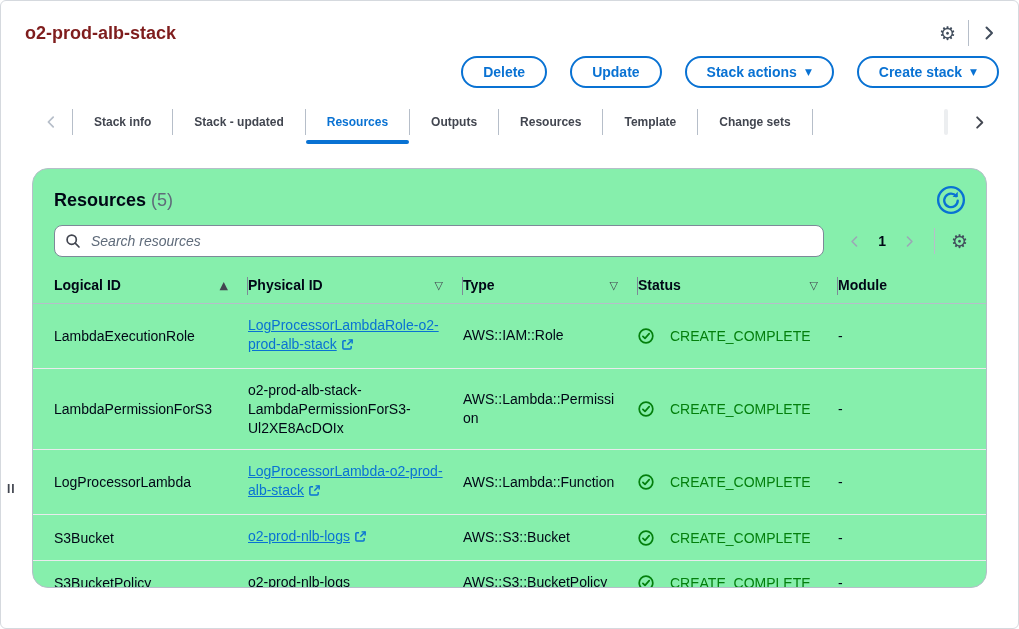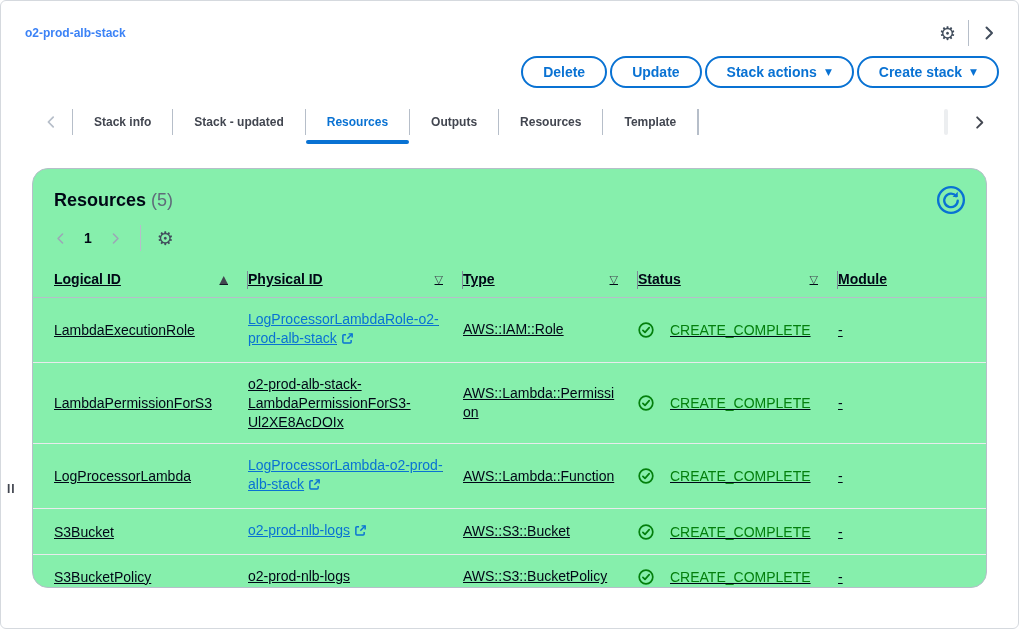--- a/index.html
+++ b/index.html
@@ -5,28 +5,28 @@
   * { box-sizing: border-box; }
   html,body { margin:0; padding:0; }
   body {
     width:1019px; height:629px; position:relative; background:#ffffff;
     font-family:"Liberation Sans","DejaVu Sans",sans-serif; color:#000716; overflow:hidden;
   }
   .frame { position:absolute; inset:0; border:1px solid #d5d9de; border-radius:6px; pointer-events:none; z-index:50; }
 
   
   .title-row { display:flex; align-items:center; justify-content:space-between; padding:20px 22px 0 25px; height:46px; }
-  .page-title { font-size:12px; font-weight:bold; color:#3b82f6; margin:0; }
+  .page-title { font-size:18px; font-weight:bold; color:#7f1d1d; margin:0; }
   .title-icons { display:flex; align-items:center; gap:12px; }
   .glyph-gear { font-family:"DejaVu Sans",sans-serif; font-size:19px; color:#414d5c; line-height:1; cursor:pointer; }
   .vdiv { width:1px; height:26px; background:#b6bec9; }
   .chev { display:inline-flex; cursor:pointer; }
 
   
-  .actions-row { display:flex; justify-content:flex-end; align-items:flex-end; gap:3px; padding:10px 20px 0; height:42px; }
+  .actions-row { display:flex; justify-content:flex-end; align-items:flex-end; gap:23px; padding:10px 20px 0; height:42px; }
   .btn {
     display:inline-flex; align-items:center; gap:8px; border:2px solid #0972d3; color:#0972d3;
     background:#fff; border-radius:20px; padding:0 20px; font-size:14px; font-weight:bold;
     font-family:inherit; cursor:pointer; height:32px;
   }
   .btn .caret { font-family:"DejaVu Sans",sans-serif; font-size:9px; line-height:1; }
 
   
   .tabs-row { display:flex; align-items:stretch; height:44px; margin-top:12px; padding:0 18px 0 30px; }
   .tab-sep { width:1px; background:#b6bec9; height:26px; align-self:center; }
@@ -50,21 +50,21 @@
     width:100%; height:32px; border:1px solid #7d8998; border-radius:8px;
     padding:0 12px 0 36px; font-size:14px; color:#000716; font-family:inherit; outline:none; background:#fff;
   }
   .search-input::placeholder { color:#5f6b7a; font-style:italic; opacity:1; }
   .search-icon { position:absolute; left:11px; top:8px; pointer-events:none; }
   .pagination { display:flex; align-items:center; gap:17px; margin-right:18px; }
   .page-number { font-size:14px; font-weight:bold; color:#000716; }
   .pag-gear { margin-left:16px; }
 
   
-  table.res-table { width:100%; border-collapse:collapse; table-layout:fixed; font-size:14px;text-decoration:underline; }
+  table.res-table { width:100%; border-collapse:collapse; table-layout:fixed; font-size:14px; }
   col.c1{width:215px;} col.c2{width:215px;} col.c3{width:175px;} col.c4{width:200px;} col.c5{width:auto;}
   th { text-align:left; font-weight:bold; color:#000716; padding:8px 20px 10px 0; position:relative; font-size:14px; border-bottom:1px solid #b6bec9; cursor:pointer; }
   th:first-child { padding-left:21px; }
   th:not(:last-child)::after { content:""; position:absolute; right:0; top:8px; height:18px; width:1px; background:#7d8998; }
   .th-inner { display:flex; align-items:center; justify-content:space-between; }
   .sort-glyph { font-family:"DejaVu Sans",sans-serif; font-size:11px; color:#424650; line-height:1; }
   tbody td { padding:12px 20px 12px 0; vertical-align:middle; color:#000716; }
   tbody td:first-child { padding-left:21px; }
   tbody tr + tr td { border-top:1px solid #e9ebed; }
   .wrapcell { overflow-wrap:anywhere; word-break:break-word; line-height:1.35; }
@@ -134,20 +134,23 @@
     </div>
   <span class="tab-sep"></span>
   <div class="tab">
       <span>Resources</span>
     </div>
   <span class="tab-sep"></span>
   <div class="tab">
       <span>Template</span>
     </div>
   <span class="tab-sep"></span>
+  <div class="tab">
+      <span>Change sets</span>
+    </div>
   <span class="tab-sep"></span>
   <div class="tabs-spacer"></div>
   <span class="tab-fade"></span>
   <span class="tab-nav-btn">
     <svg width="15" height="15" viewBox="0 0 16 16">
         <path d="M5.5 2.5 L11 8 L5.5 13.5" fill="none" stroke="#424650" stroke-width="2" stroke-linecap="round" stroke-linejoin="round"></path>
       </svg>
   </span>
 </div>
 
@@ -159,20 +162,29 @@
     <button class="icon-btn">
       <svg width="30" height="30" viewBox="0 0 28 28">
         <circle cx="14" cy="14" r="12" fill="none" stroke="#0972d3" stroke-width="2.2"></circle>
         <path d="M18.9 10.4 A 6.3 6.3 0 1 0 20.3 14.6" fill="none" stroke="#0972d3" stroke-width="2.2" stroke-linecap="round"></path>
         <path d="M20.3 6.4 L20.3 11.2 L15.5 11.2 Z" fill="#0972d3"></path>
       </svg>
     </button>
   </div>
 
   <div class="controls-row">
+    <div class="search-box">
+      <span class="search-icon">
+        <svg width="16" height="16" viewBox="0 0 16 16">
+            <circle cx="6.7" cy="6.7" r="4.6" fill="none" stroke="#424650" stroke-width="1.7"></circle>
+            <line x1="10.2" y1="10.2" x2="14" y2="14" stroke="#424650" stroke-width="1.7" stroke-linecap="round"></line>
+          </svg>
+      </span>
+      <input class="search-input" type="text" placeholder="Search resources" style="">
+    </div>
     <div class="pagination">
       <span class="chev">
         <svg width="13" height="13" viewBox="0 0 16 16">
             <path d="M10.5 2.5 L5 8 L10.5 13.5" fill="none" stroke="#9ba7b6" stroke-width="2" stroke-linecap="round" stroke-linejoin="round"></path>
           </svg>
       </span>
       <span class="page-number">1</span>
       <span class="chev">
         <svg width="13" height="13" viewBox="0 0 16 16">
             <path d="M5.5 2.5 L11 8 L5.5 13.5" fill="none" stroke="#9ba7b6" stroke-width="2" stroke-linecap="round" stroke-linejoin="round"></path>

